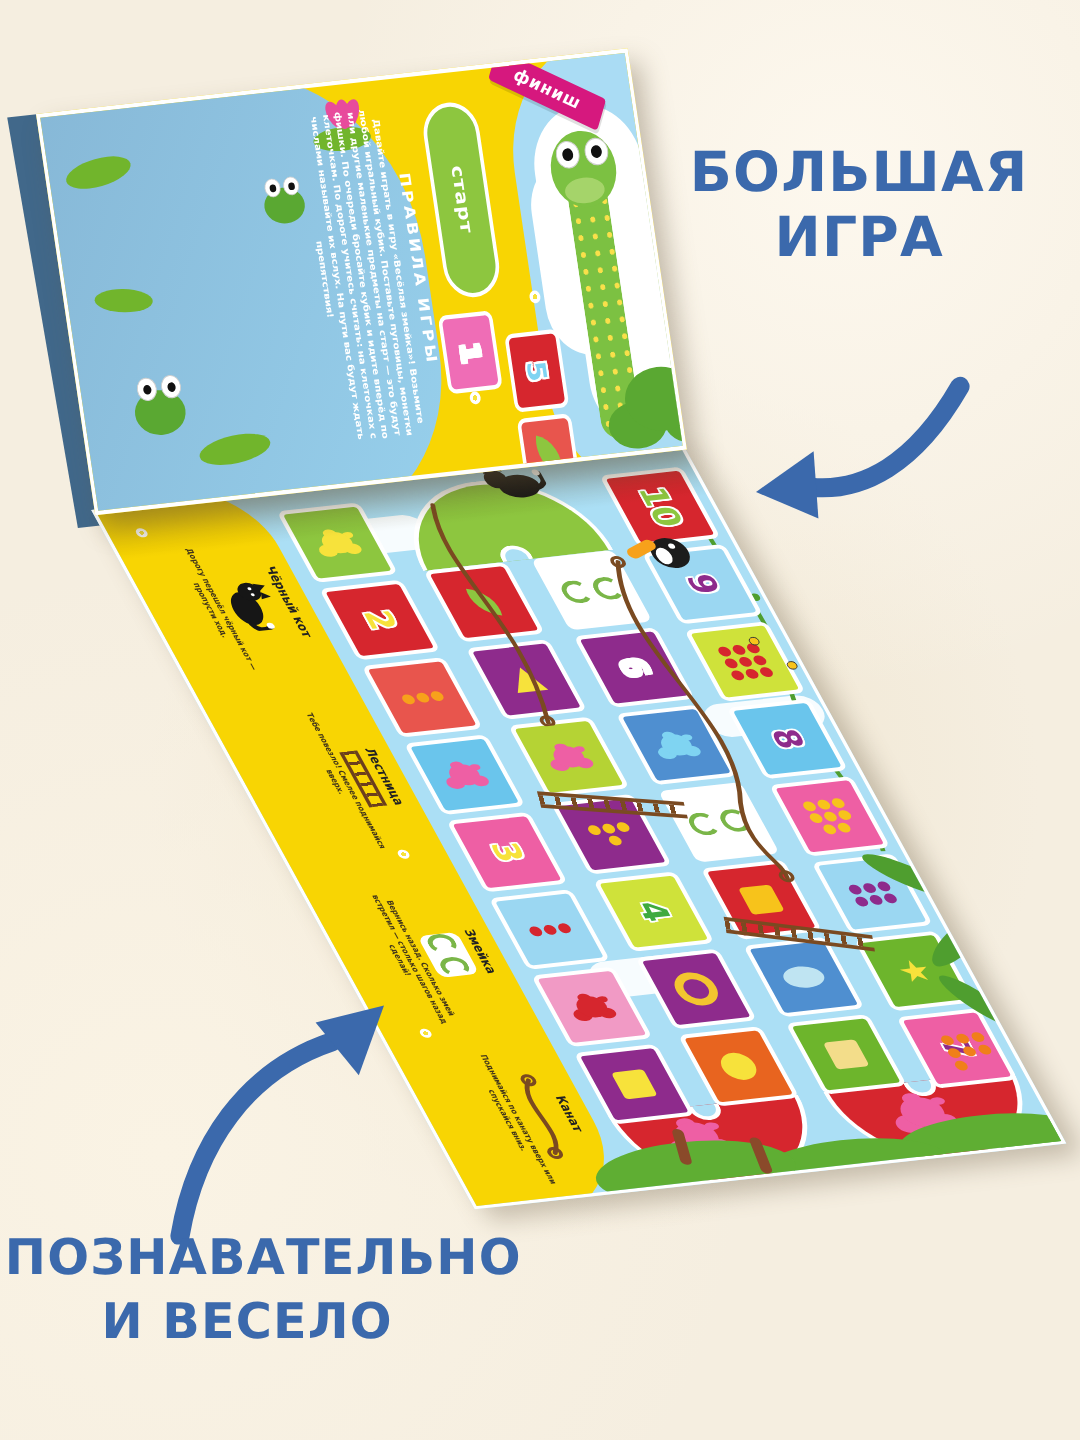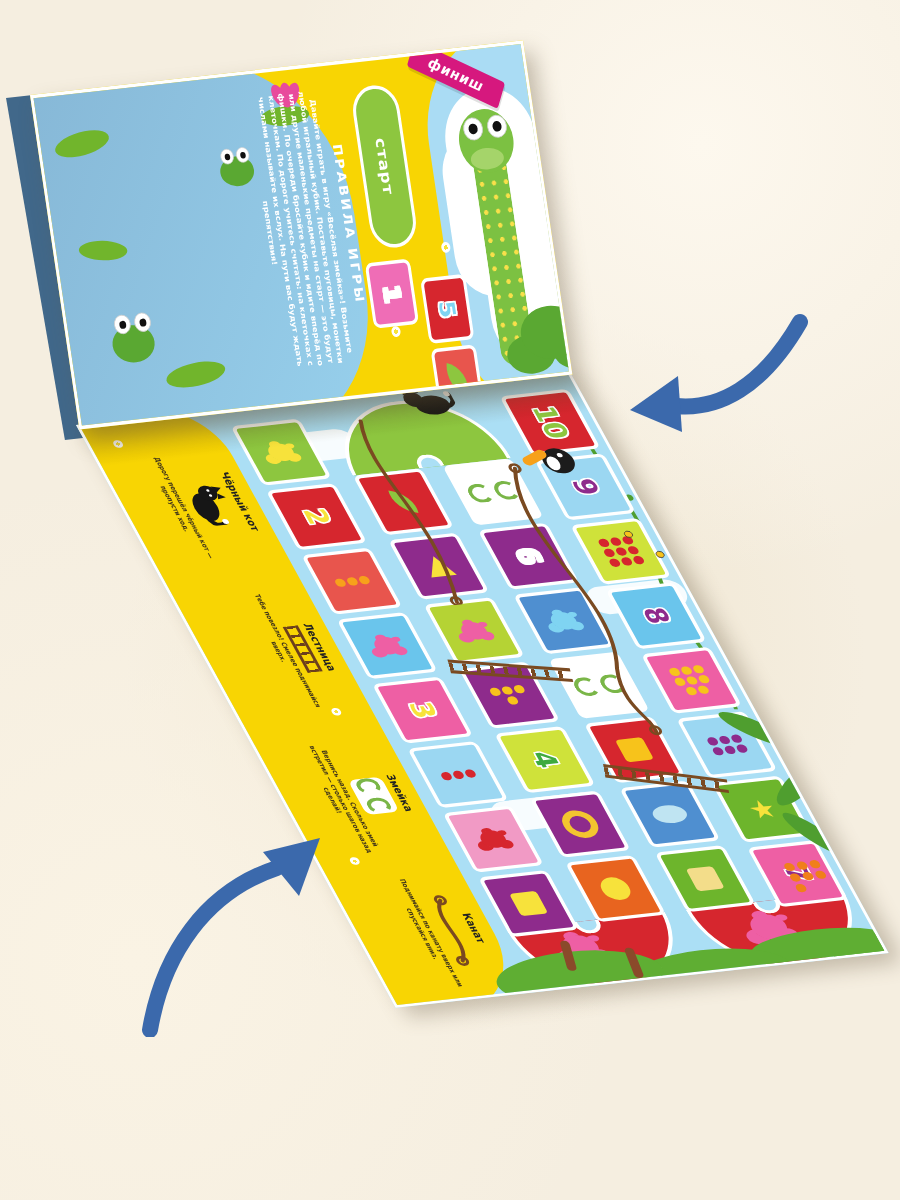--- a/index.html
+++ b/index.html
@@ -461,26 +461,32 @@
       <div class="abs snout"></div>
     </div>
     <div class="abs ribbon">
       <span>финиш</span>
     </div>
 
     <div class="abs bush" style="left:596px;top:296px;width:80px;height:60px;box-shadow:-30px 22px 0 -8px #5aa832,30px 24px 0 -10px #5aa832;"></div>
   </div>
 
   <div class="abs headline headline-top">
+    <span>БОЛЬШАЯ</span>
+    <span>ИГРА</span>
   </div>
 
   <svg class="abs" style="left:630px;top:312px;" width="180" height="126">
     <path d="M170,10 C132,76 88,98 46,94" stroke="#3b69ac" stroke-width="16" fill="none" stroke-linecap="round"></path>
     <polygon points="48,64 0,98 52,120" fill="#3b69ac"></polygon>
   </svg>
 
   <svg class="abs" style="left:135px;top:832px;" width="200" height="205">
     <path d="M15,198 C28,122 70,60 142,36" stroke="#3b69ac" stroke-width="16" fill="none" stroke-linecap="round"></path>
     <polygon points="185,6 128,20 164,64" fill="#3b69ac"></polygon>
   </svg>
 
+  <div class="abs headline headline-bottom">
+    <span>ПОЗНАВАТЕЛЬНО</span>
+    <span>И ВЕСЕЛО</span>
+  </div>
 
 </div>
 
 </body></html>

